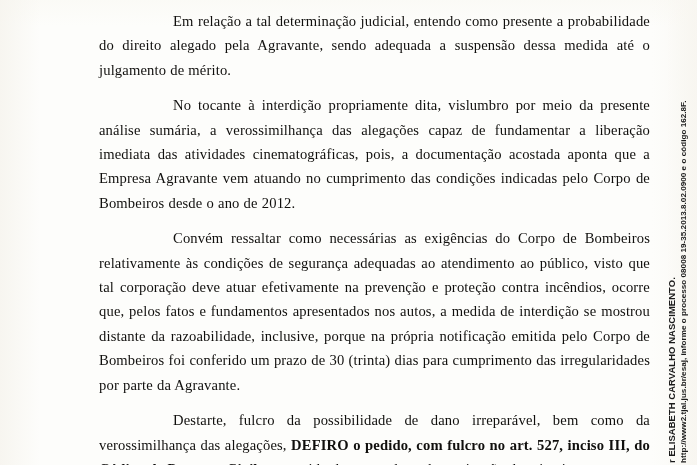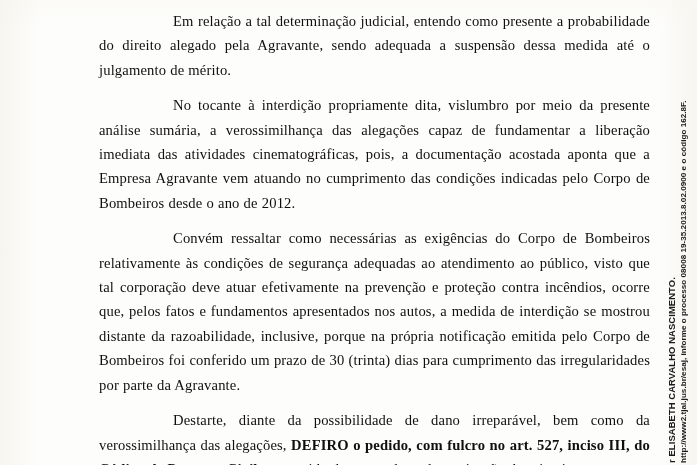--- a/index.html
+++ b/index.html
@@ -121,21 +121,21 @@
 
     <p class="para">
       <span>No tocante à interdição propriamente dita, vislumbro por meio da presente análise sumária, a verossimilhança das alegações capaz de fundamentar a liberação imediata das atividades cinematográficas, pois, a documentação acostada aponta que a Empresa Agravante vem atuando no cumprimento das condições indicadas pelo Corpo de Bombeiros desde o ano de 2012.</span>
     </p>
 
     <p class="para">
       <span>Convém ressaltar como necessárias as exigências do Corpo de Bombeiros relativamente às condições de segurança adequadas ao atendimento ao público, visto que tal corporação deve atuar efetivamente na prevenção e proteção contra incêndios, ocorre que, pelos fatos e fundamentos apresentados nos autos, a medida de interdição se mostrou distante da razoabilidade, inclusive, porque na própria notificação emitida pelo Corpo de Bombeiros foi conferido um prazo de 30 (trinta) dias para cumprimento das irregularidades por parte da Agravante.</span>
     </p>
 
     <p class="para">
-      <span>Destarte, diante da possibilidade de dano irreparável, bem como da verossimilhança das alegações, </span><span class="bold">DEFIRO o pedido, com fulcro no art. 527, inciso III, do Código de Processo Civil</span><span>, no sentido de suspender a determinação de primeiro grau</span>
+      <span>Destarte, fulcro da possibilidade de dano irreparável, bem como da verossimilhança das alegações, </span><span class="bold">DEFIRO o pedido, com fulcro no art. 527, inciso III, do Código de Processo Civil</span><span>, no sentido de suspender a determinação de primeiro grau</span>
     </p>
 
   </div>
 
   <div id="gutter-noise"></div>
 
   <div id="stamp">
     <div class="stamp-line" id="stamp-signer">r ELISABETH CARVALHO NASCIMENTO.</div>
     <div class="stamp-line" id="stamp-verify">http://www2.tjal.jus.br/esaj, informe o processo 08008 19-35.2013.8.02.0900 e o código 162.8F.</div>
   </div>

